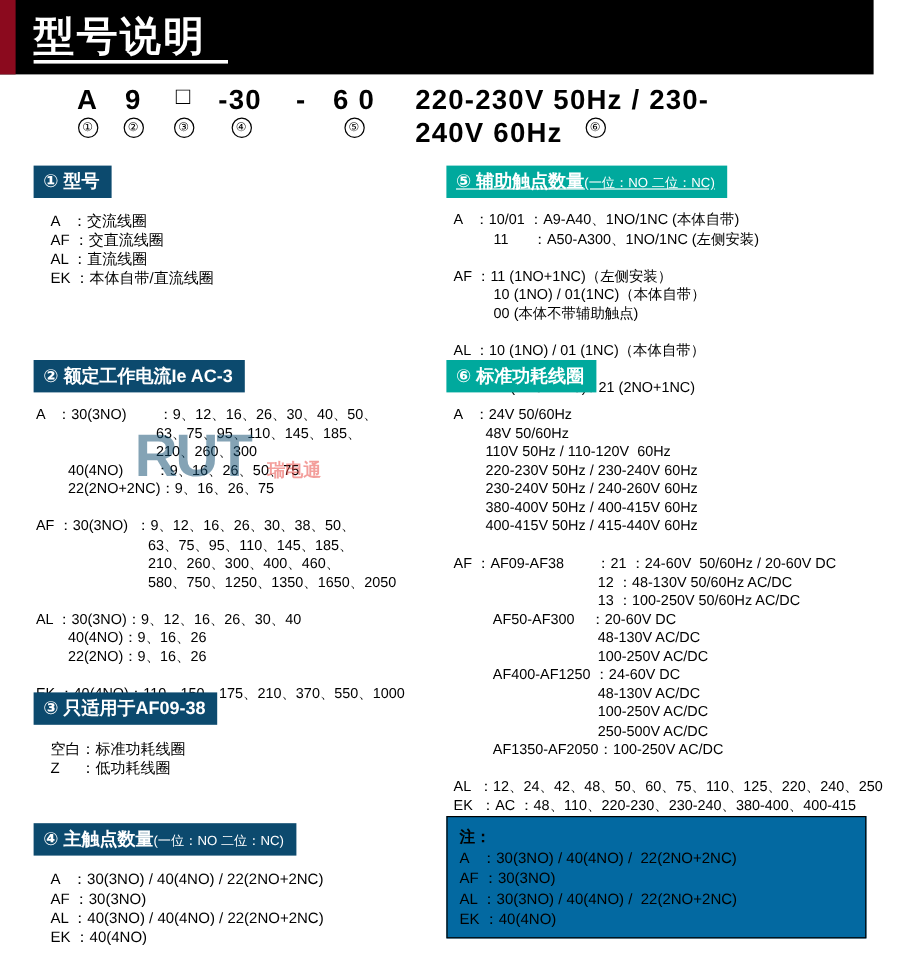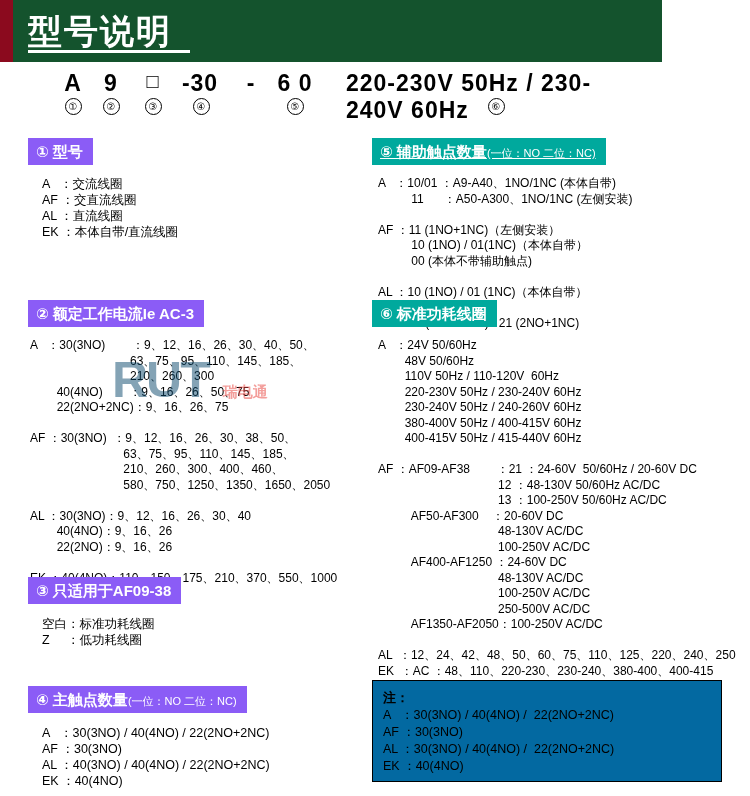--- a/index.html
+++ b/index.html
@@ -6,22 +6,22 @@
   body{
     width:750px;height:796px;
     background:#ffffff;
     font-family:"Liberation Sans","DejaVu Sans",sans-serif;
     color:#000;
     position:relative;
     overflow:hidden;
   }
   
   .banner{
-    position:absolute;left:0;top:0;width:662px;height:62px;
-    background:#14532d;
+    position:absolute;left:0;top:0;width:728px;height:62px;
+    background:#000000;
   }
   .banner .bar{
     position:absolute;left:0;top:0;width:13px;height:62px;background:#8b0a1e;
   }
   .banner h1{
     position:absolute;left:28px;top:7px;margin:0;
     font-size:34px;font-weight:bold;color:#ffffff;letter-spacing:2px;
     line-height:48px;
   }
   .banner .underline{
@@ -33,21 +33,21 @@
   .code-item{position:absolute;text-align:center;font-weight:bold;}
   .code-big{font-size:23px;letter-spacing:1px;}
   .circ{
     display:inline-block;width:15px;height:15px;border:1px solid #000;border-radius:50%;
     font-size:10px;line-height:15px;text-align:center;font-weight:normal;
   }
 
   
   .sec-head{
     position:absolute;
-    background:#8b5cf6;
+    background:#0c4a6e;
     color:#fff;
     font-size:15px;
     font-weight:bold;
     height:27px;line-height:27px;
     padding:0 10px 0 8px;
     white-space:nowrap;
   }
   .sec-head.teal2{background:#00a99d;}
   .sec-head .sm{font-size:11px;font-weight:normal;}
   .blk{position:absolute;font-size:12.5px;line-height:16px;white-space:pre;}

